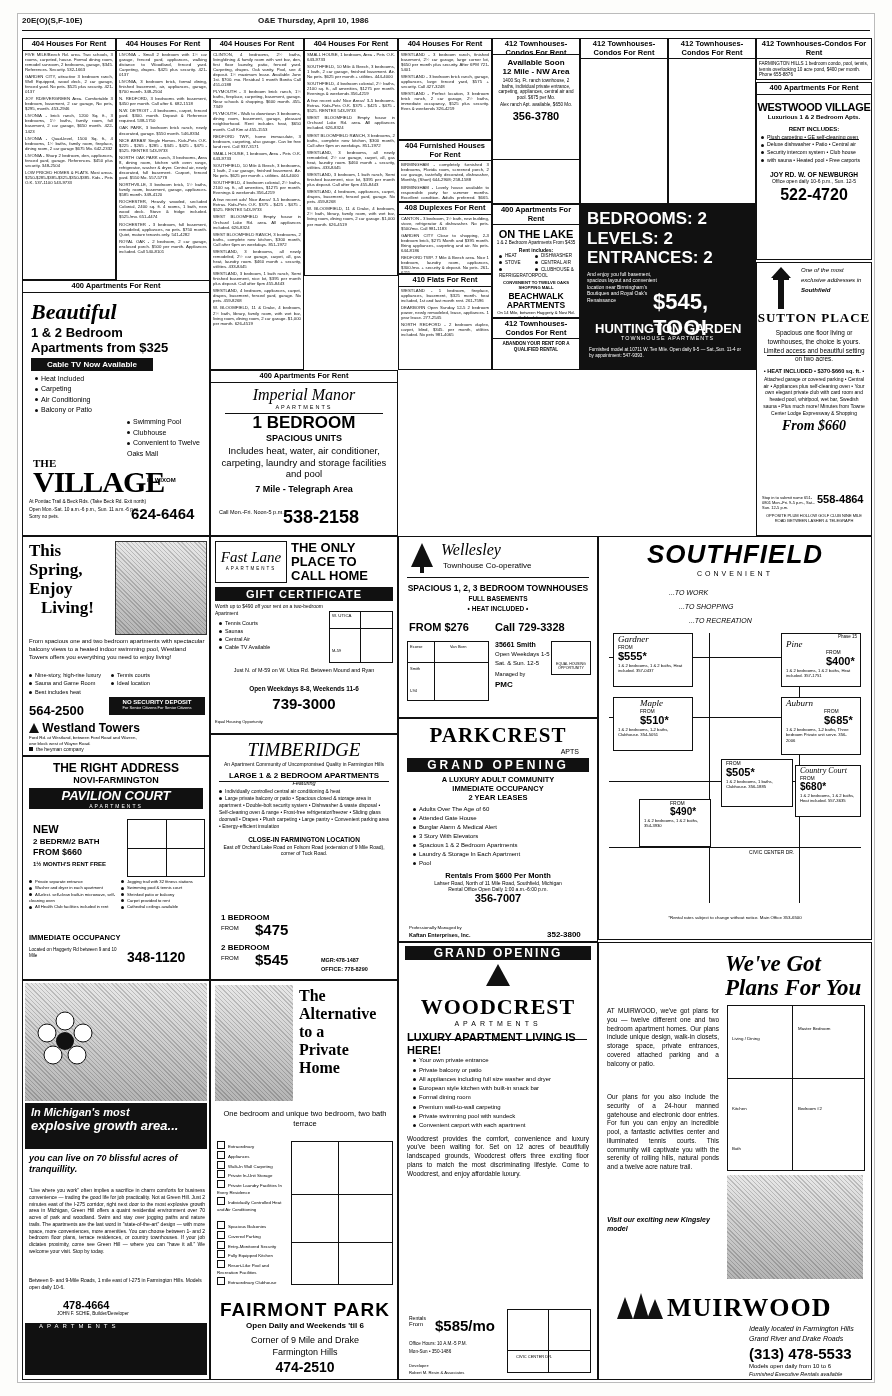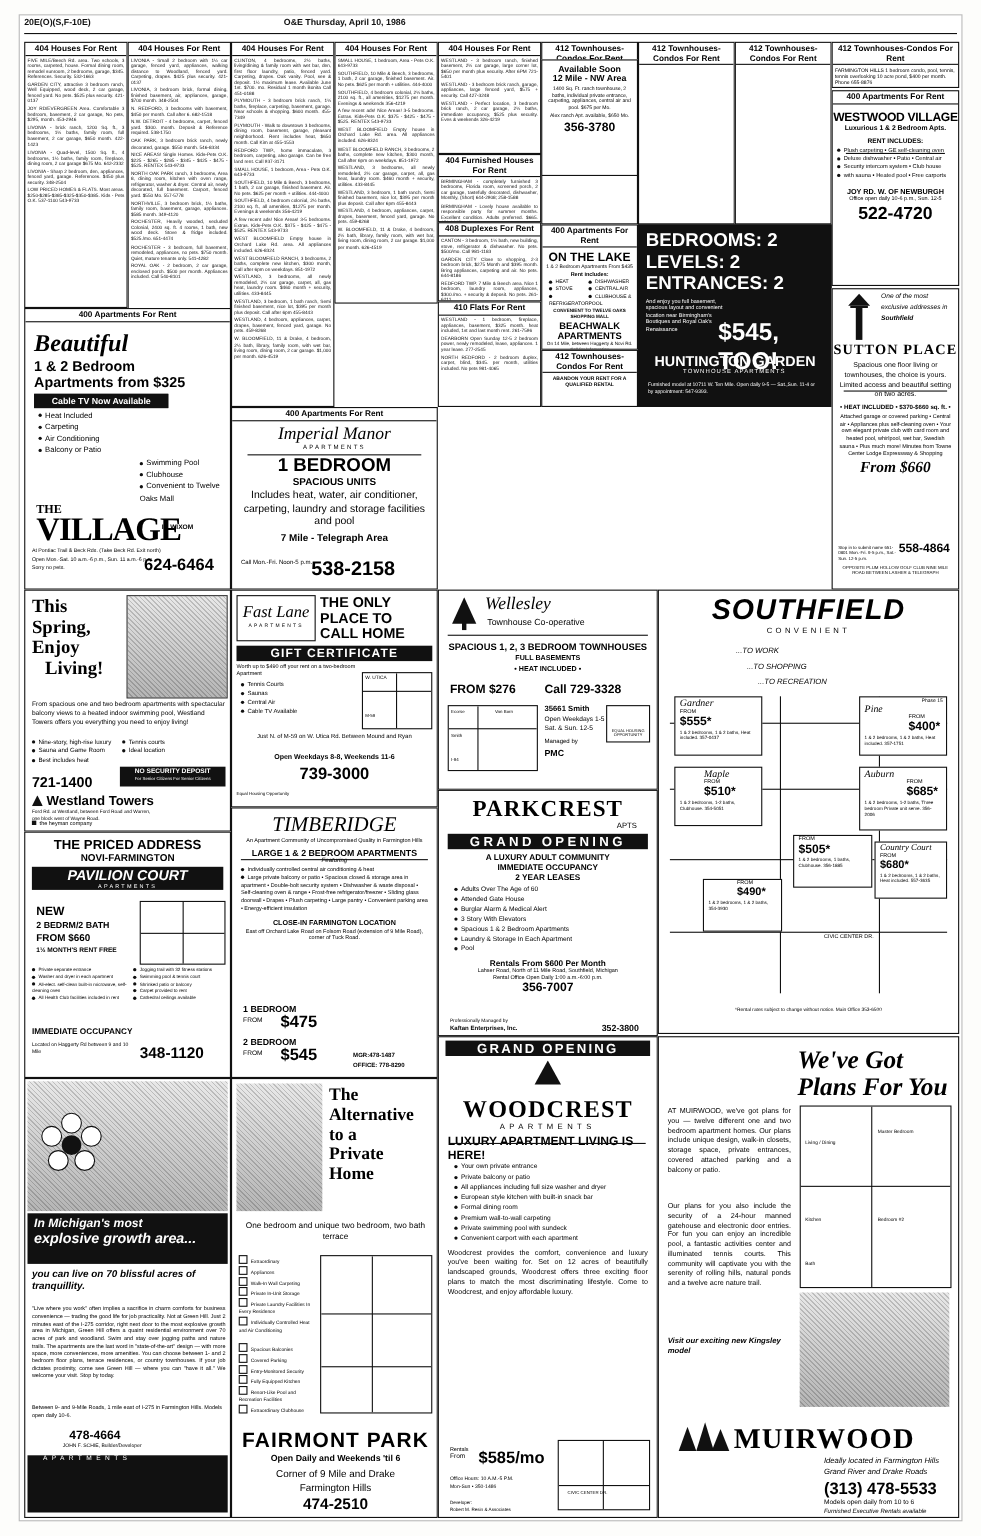--- a/index.html
+++ b/index.html
@@ -304,21 +304,21 @@
       <div><span class="dot"></span><span>Best includes heat</span></div>
     </div>
     <div style="position:absolute;left:88px;top:134px;font-size:5.6px;line-height:1.5;">
       <div><span class="dot"></span><span>Tennis courts</span></div>
       <div><span class="dot"></span><span>Ideal location</span></div>
     </div>
     <div class="blk" style="position:absolute;left:86px;top:160px;width:96px;height:18px;text-align:center;">
       <div style="font-size:6px;font-weight:bold;padding-top:2px;">NO SECURITY DEPOSIT</div>
       <div style="font-size:4px;">For Senior Citizens For Senior Citizens</div>
     </div>
-    <div style="position:absolute;left:6px;top:166px;font-size:13px;font-weight:bold;">721-1400</div>
+    <div style="position:absolute;left:6px;top:166px;font-size:13px;font-weight:bold;">564-2500</div>
     <div style="position:absolute;left:6px;top:184px;font-size:12px;font-weight:bold;">
       <span style="display:inline-block;width:10px;height:10px;background:#111;clip-path:polygon(50% 0,100% 100%,0 100%);vertical-align:-1px;"></span>
       <span>Westland Towers</span>
     </div>
     <div style="position:absolute;left:6px;top:198px;font-size:4.4px;width:110px;line-height:1.25;">Ford Rd. at Westland, between Ford Road and Warren, one block west of Wayne Road.</div>
     <div style="position:absolute;left:6px;top:209px;font-size:5px;">
       <span class="sq"></span><span>the heyman company</span>
     </div>
   </div>
 
@@ -486,21 +486,21 @@
     <div style="text-align:center;font-size:7.5px;font-weight:bold;margin-top:3px;">Rentals From $600 Per Month</div>
     <div style="text-align:center;font-size:5px;">Lahser Road, North of 11 Mile Road, Southfield, Michigan</div>
     <div style="text-align:center;font-size:5px;">Rental Office Open Daily 1:00 a.m.-6:00 p.m.</div>
     <div style="text-align:center;font-size:11px;font-weight:bold;">356-7007</div>
     <div style="position:absolute;left:10px;top:206px;font-size:4.4px;">Professionally Managed by</div>
     <div style="position:absolute;left:10px;top:213px;font-size:5.5px;font-weight:bold;">Kaftan Enterprises, Inc.</div>
     <div style="position:absolute;left:148px;top:211px;font-size:8px;font-weight:bold;">352-3800</div>
   </div>
 
   <div class="box" style="left:4px;top:742px;width:186px;height:222px;">
-    <div style="text-align:center;font-size:12px;font-weight:bold;margin-top:4px;">THE PRICED ADDRESS</div>
+    <div style="text-align:center;font-size:12px;font-weight:bold;margin-top:4px;">THE RIGHT ADDRESS</div>
     <div style="text-align:center;font-size:9px;font-weight:bold;">NOVI-FARMINGTON</div>
     <div class="blk" style="margin:3px 6px;text-align:center;">
       <div style="font-size:13px;font-weight:bold;font-style:italic;">PAVILION COURT</div>
       <div style="font-size:5px;letter-spacing:2px;">APARTMENTS</div>
     </div>
     <div style="position:absolute;left:10px;top:66px;font-size:11px;font-weight:bold;">NEW</div>
     <div style="position:absolute;left:10px;top:80px;font-size:8px;font-weight:bold;">2 BEDRM/2 BATH</div>
     <div style="position:absolute;left:10px;top:90px;font-size:9px;font-weight:bold;">FROM $660</div>
     <div style="position:absolute;left:10px;top:104px;font-size:6px;font-weight:bold;">1½ MONTH'S RENT FREE</div>
     <div style="position:absolute;left:104px;top:62px;width:76px;height:56px;border:1px solid #111;">

